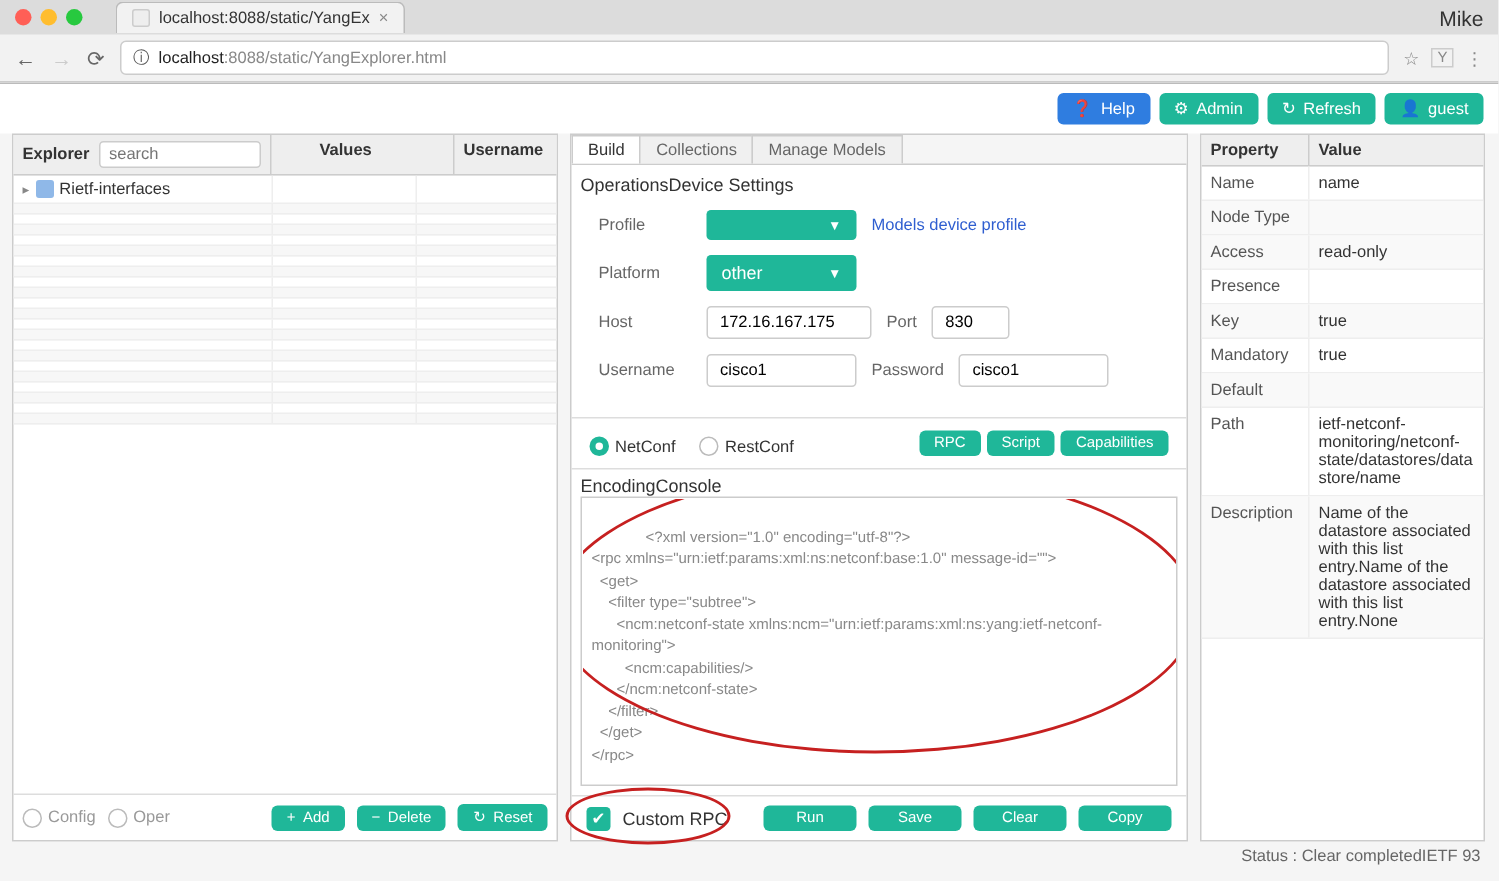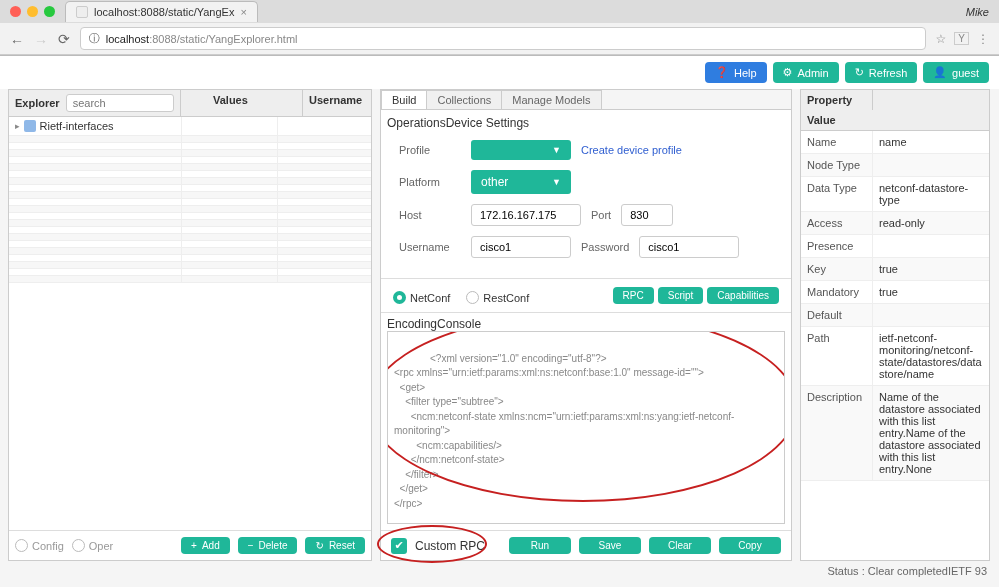--- a/index.html
+++ b/index.html
@@ -3,24 +3,24 @@
 <meta charset="utf-8">
 <style>
 * { box-sizing: border-box; margin: 0; padding: 0; font-family: -apple-system, "Helvetica Neue", Arial, sans-serif; }
 body { background: #f5f5f5; width: 999px; height: 587px; overflow: hidden; font-size: 12px; color: #333; }
 
 
 .browser-chrome { background: #dcdcdc; border-bottom: 1px solid #bbb; }
 .traffic-lights { display: flex; gap: 6px; padding: 6px 10px; align-items: center; }
 .traffic-lights .dot { width: 11px; height: 11px; border-radius: 50%; }
 .dot.red { background: #ff5f56; } .dot.yellow { background: #ffbd2e; } .dot.green { background: #27c93f; }
-.tab-strip { display: flex; align-items: flex-end; flex: 1; }
+.tab-strip { display: flex; align-items: flex-end; margin-left: 12px; flex: 1; }
 .tab { background: #f2f2f2; border: 1px solid #bbb; border-bottom: none; border-radius: 5px 5px 0 0; padding: 4px 10px; font-size: 11px; display: flex; align-items: center; gap: 6px; }
 .tab .fav { width: 12px; height: 12px; background: #eee; border: 1px solid #ccc; border-radius: 2px; }
-.user-label { margin-left: auto; margin-right: 10px; font-size: 11px; color: #333; font-style: italic; }
+.user-label { margin-left: auto; margin-right: 10px; font-size: 14px; color: #333; }
 .address-bar { display: flex; align-items: center; gap: 10px; padding: 4px 10px; background: #f2f2f2; border-bottom: 1px solid #ccc; }
 .nav-btn { color: #666; font-size: 14px; cursor: pointer; }
 .url-box { flex: 1; display: flex; align-items: center; gap: 6px; background: #fff; border: 1px solid #ccc; border-radius: 4px; padding: 3px 8px; font-size: 11px; color: #555; }
 .url-host { color: #222; }
 .url-rest { color: #888; }
 .addr-right { display: flex; gap: 8px; align-items: center; color: #888; }
 
 
 .app-bar { display: flex; align-items: center; padding: 6px 10px; gap: 6px; background: #fff; }
 .app-title-pill { background: #8a9297; color: #fff; padding: 4px 10px; border-radius: 4px; font-size: 11px; }
@@ -74,21 +74,21 @@
 .code-tabs { display: flex; padding: 4px 6px 0; }
 .code-area { flex: 1; border: 1px solid #ccc; margin: 0 6px 6px; padding: 6px; font-family: "Courier New", monospace; font-size: 10px; color: #888; white-space: pre-wrap; line-height: 1.35; overflow: auto; position: relative; }
 .annot-ellipse { position: absolute; border: 2px solid #c62020; border-radius: 50%; pointer-events: none; }
 .bottom-row { display: flex; align-items: center; padding: 6px 10px; gap: 8px; border-top: 1px solid #ddd; position: relative; }
 .chk { width: 16px; height: 16px; background: #1fb799; border-radius: 3px; color: #fff; display: inline-flex; align-items: center; justify-content: center; font-size: 11px; }
 .btn.wide { min-width: 62px; justify-content: center; }
 .annot-circle { position: absolute; border: 2px solid #c62020; border-radius: 50%; pointer-events: none; }
 
 
 .right-panel { width: 190px; border: 1px solid #ccc; background: #fff; height: 472px; overflow: auto; }
-.prop-header { display: flex; background: #eee; border-bottom: 1px solid #ccc; font-weight: bold; font-size: 11px; flex-direction: column; }
+.prop-header { display: flex; background: #eee; border-bottom: 1px solid #ccc; font-weight: bold; font-size: 11px; }
 .ph-cell { padding: 4px 6px; }
 .ph-prop { width: 72px; border-right: 1px solid #ccc; }
 .ph-val { flex: 1; }
 .prop-row { display: flex; border-bottom: 1px solid #eee; font-size: 11px; }
 .prop-row .pc-prop { width: 72px; padding: 5px 6px; border-right: 1px solid #eee; color: #555; }
 .prop-row .pc-val { flex: 1; padding: 5px 6px; color: #333; word-break: break-word; }
 .prop-row.stripe { background: #f9f9f9; }
 
 
 .status-bar { display: flex; justify-content: flex-end; padding: 4px 12px; font-size: 11px; color: #666; }
@@ -310,21 +310,21 @@
       <div class="tabbtn inactive">Operations</div>
       <div class="tabbtn">Device Settings</div>
     </div>
     <div class="form-area">
       <div class="form-row">
         <span class="form-label">Profile</span>
         <div class="sel">
             <span></span>
             <span class="caret">▼</span>
           </div>
-        <a class="link">Create device profile</a>
+        <a class="link">Models device profile</a>
       </div>
       <div class="form-row">
         <span class="form-label">Platform</span>
         <div class="sel">
             <span>other</span>
             <span class="caret">▼</span>
           </div>
       </div>
       <div class="form-row">
         <span class="form-label">Host</span>
@@ -389,24 +389,20 @@
       <div class="ph-cell ph-val">Value</div>
     </div>
     <div id="prop-rows">
         <div class="prop-row">
           <div class="pc-prop">Name</div>
           <div class="pc-val">name</div>
         </div>
         <div class="prop-row stripe">
           <div class="pc-prop">Node Type</div>
         </div>
-        <div class="prop-row">
-          <div class="pc-prop">Data Type</div>
-          <div class="pc-val">netconf-datastore-type</div>
-        </div>
         <div class="prop-row stripe">
           <div class="pc-prop">Access</div>
           <div class="pc-val">read-only</div>
         </div>
         <div class="prop-row">
           <div class="pc-prop">Presence</div>
           <div class="pc-val"></div>
         </div>
         <div class="prop-row stripe">
           <div class="pc-prop">Key</div>

